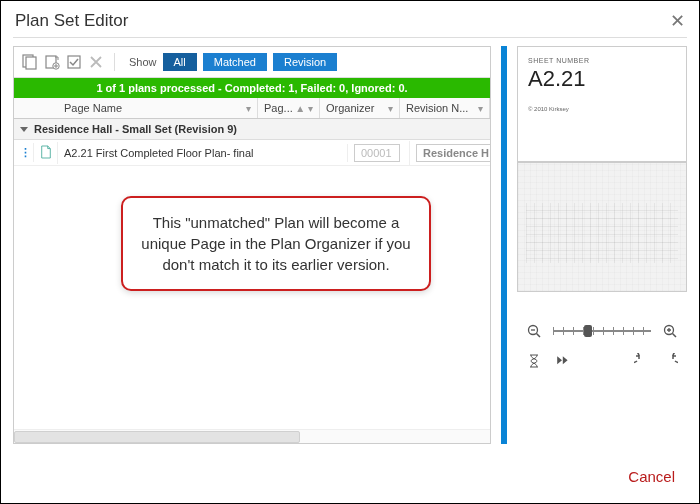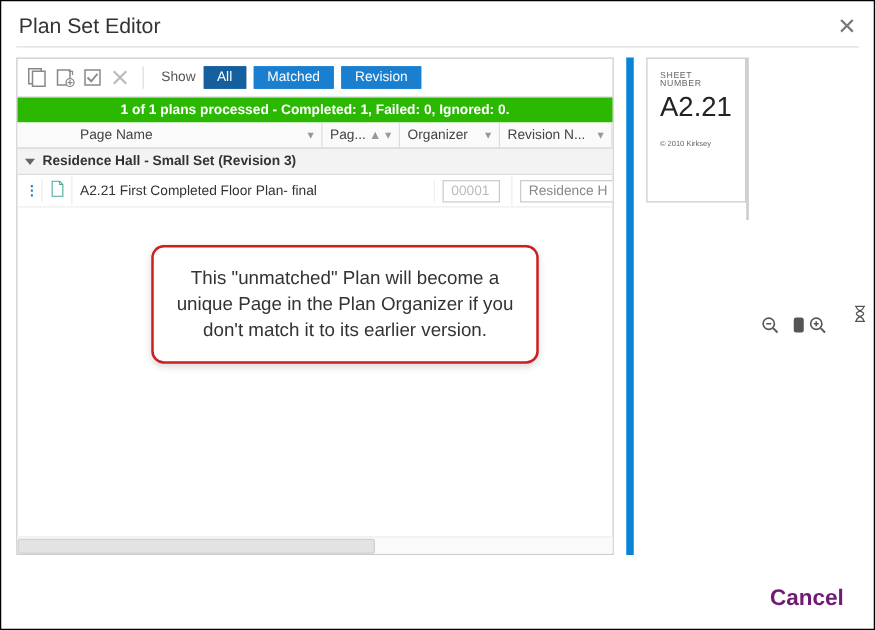--- a/index.html
+++ b/index.html
@@ -145,21 +145,21 @@
   .inputish {
     display:inline-block;
     border: 1px solid #ccc;
     background: #fff;
     color: #bbb;
     padding: 2px 6px;
     font-size: 11px;
     width: 46px;
     text-align:left;
   }
-  .inputish.wide { width: 86px; color:#888; }
+  .inputish.wide { width: 86px; color:#888;font-weight:bold; }
   .doc-icon svg { width:12px; height:14px; }
   .annot {
     position: absolute;
     left: 120px;
     top: 150px;
     width: 310px;
     background: #fff;
     border: 2px solid #cc1f1f;
     border-radius: 10px;
     box-shadow: 0 2px 6px rgba(0,0,0,0.15);
@@ -171,20 +171,21 @@
   }
   .vsplit {
     width: 6px;
     background: #0a84d6;
     height: 398px;
     cursor: col-resize;
   }
   .right-pane {
     width: 170px;
     display: flex;
+    flex-direction: column;
     gap: 0;
     height: 398px;
   }
   .preview {
     border: 1px solid #ccc;
     background: #fff;
     padding: 10px;
     height: 116px;
   }
   .preview .sn-label { font-size: 7px; letter-spacing: 0.5px; color: #666; }
@@ -238,24 +239,24 @@
   .ricon svg { width:16px; height:16px; }
   .tool-row .group { display:flex; gap:10px; }
   .footer {
     display:flex;
     justify-content:flex-end;
     align-items:center;
     gap:14px;
     padding: 6px 18px 0 0;
   }
   .btn-cancel {
-    color: #701a75;
-    font-size: 18px;
+    color: #b91c1c;
+    font-size: 15px;
     cursor: pointer;
-    font-weight: 700;
+    font-weight: 400;
     background: none;
     border: none;
   }
   .btn-ok {
     background: #0a84d6;
     color: #fff;
     border: none;
     font-size: 13px;
     font-weight: 600;
     padding: 6px 18px;
@@ -336,21 +337,21 @@
         <span class="filter">▾</span>
       </div>
       <div class="col c5">
         <span>Revision N...</span>
         <span class="filter">▾</span>
       </div>
     </div>
 
     <div class="group-row">
       <span class="caret"></span>
-      <span>Residence Hall - Small Set (Revision 3)</span>
+      <span>Residence Hall - Small Set (Revision 9)</span>
     </div>
 
     <div class="data-row">
       <div class="cell c0">⋮⋮</div>
       <div class="cell c1 doc-icon">
         <svg viewBox="0 0 14 16">
             <path d="M2 1 h7 l3 3 v11 h-10 z" fill="#fff" stroke="#4a9" stroke-width="1"></path>
             <path d="M9 1 v3 h3" fill="none" stroke="#4a9"></path>
           </svg>
       </div>

